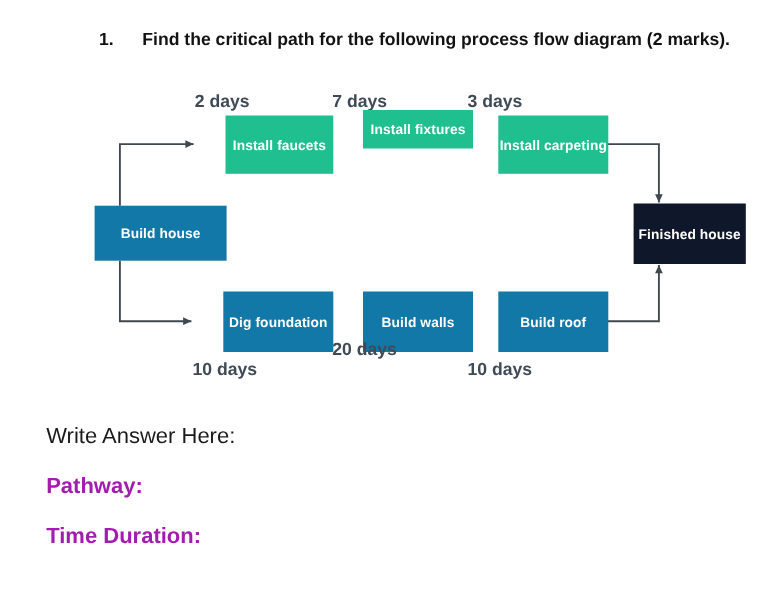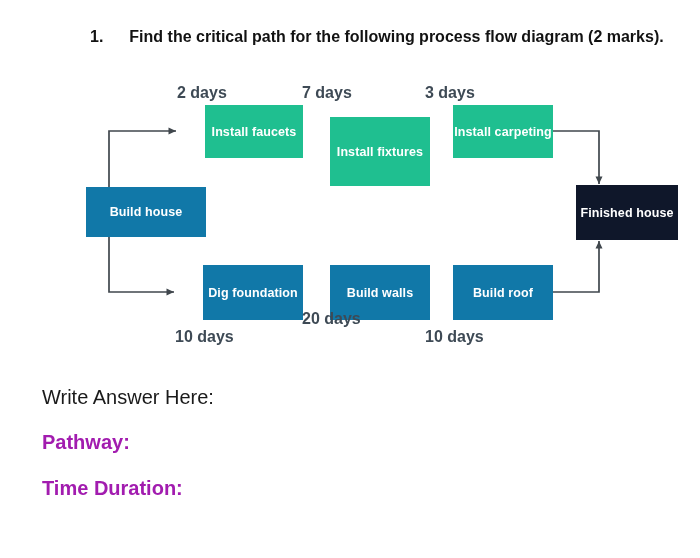--- a/index.html
+++ b/index.html
@@ -84,21 +84,21 @@
   <div class="day-label" style="left:425px; top:84px; width:100px;">3 days</div>
 
   <div class="node node-blue" style="left:58px; top:187px; width:120px; height:50px;">
     <span>Build house</span>
   </div>
 
   <div class="node node-green" style="left:177px; top:105px; width:98px; height:53px;">
     <span>Install faucets</span>
   </div>
 
-  <div class="node node-green" style="left:302px; top:117px; width:100px; height:69px;">
+  <div class="node node-green" style="left:302px; top:100px; width:100px; height:35px;">
     <span>Install fixtures</span>
   </div>
 
   <div class="node node-green" style="left:425px; top:105px; width:100px; height:53px;">
     <span>Install carpeting</span>
   </div>
 
   <div class="node node-blue" style="left:175px; top:265px; width:100px; height:55px;">
     <span>Dig foundation</span>
   </div>

